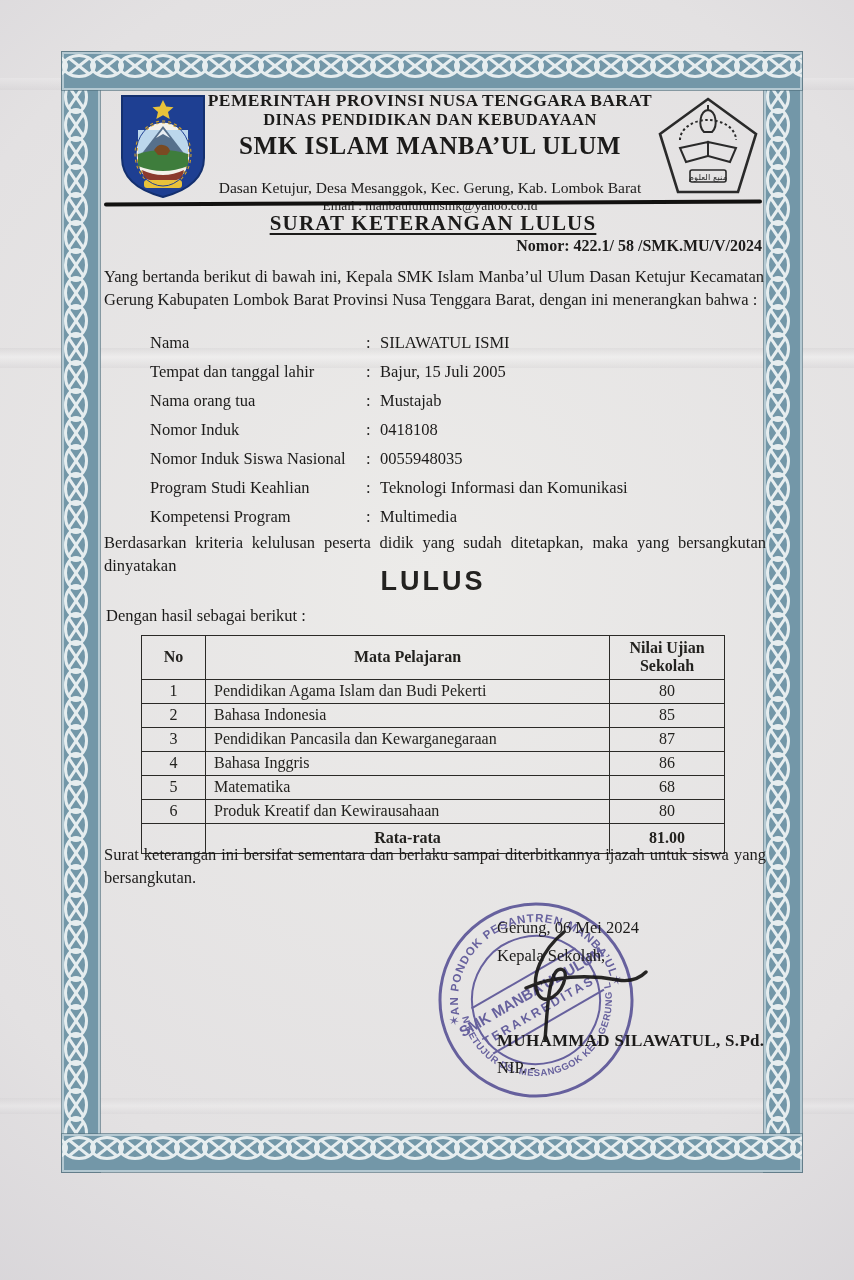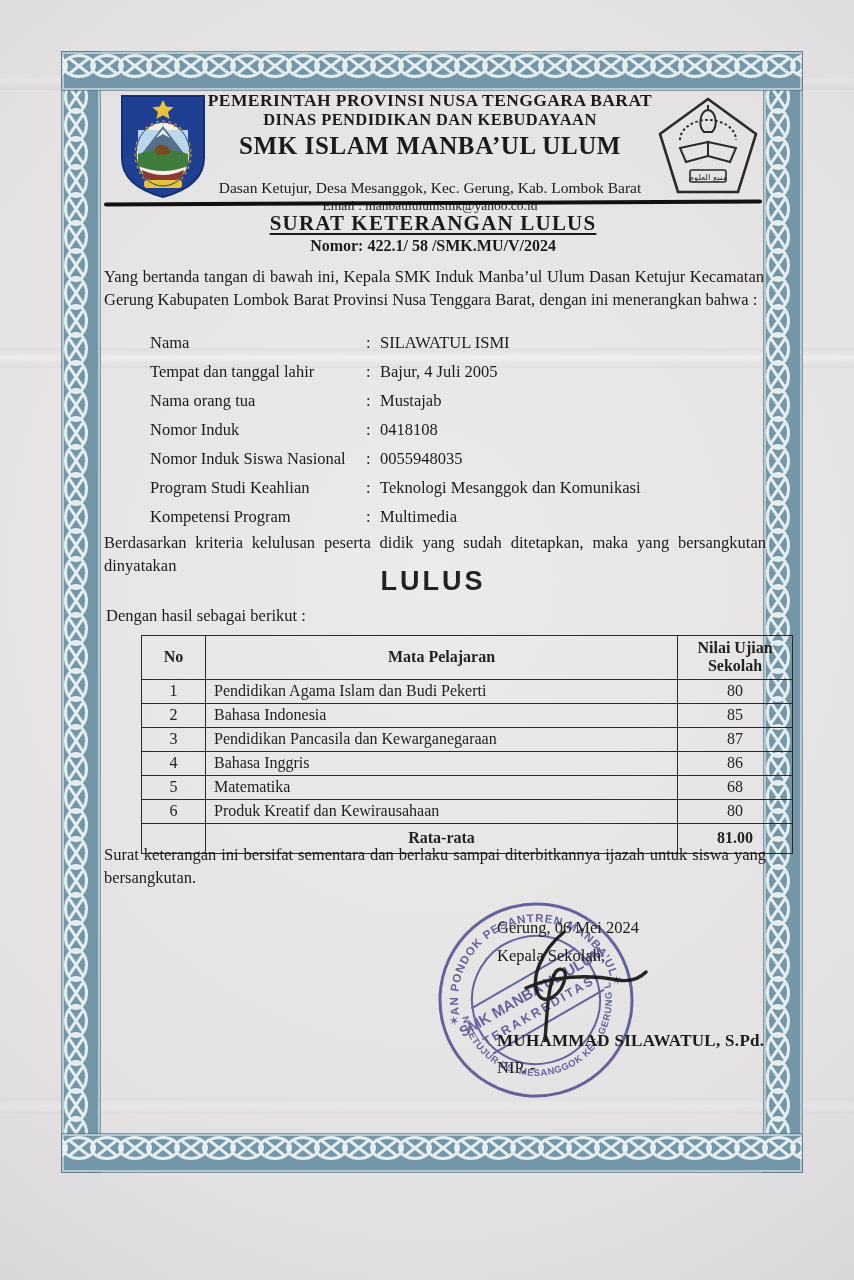--- a/index.html
+++ b/index.html
@@ -32,34 +32,34 @@
   .hdr-text{left:150px;top:90px;width:560px;text-align:center;line-height:1.16;}
   .hdr-gov{font-weight:bold;font-size:17.5px;letter-spacing:.4px;}
   .hdr-dep{font-weight:bold;font-size:16.5px;letter-spacing:.4px;}
   .hdr-school{font-weight:bold;font-size:25px;letter-spacing:.6px;margin-top:2px;}
   .hdr-addr{font-size:15.5px;margin-top:19px;}
   .hdr-email{font-size:13.5px;margin-top:1px;}
   .rule{left:104px;top:201px;width:658px;height:4px;background:#121110;border-radius:2px;transform:rotate(-.25deg);}
 
   .title{left:104px;top:211px;width:658px;text-align:center;font-weight:bold;font-size:21px;letter-spacing:1.2px;}
   .title span{text-decoration:underline;text-underline-offset:3px;}
-  .nomor{left:104px;top:237px;width:658px;text-align:center;font-weight:bold;font-size:16px;}
+  .nomor{left:104px;top:237px;width:658px;text-align:right;font-weight:bold;font-size:16px;}
 
   .para{font-size:16.5px;line-height:1.42;text-align:justify;}
   .intro{left:104px;top:265px;width:660px;}
   .statement{left:104px;top:531px;width:662px;}
   .closing{left:104px;top:843px;width:662px;}
 
   .field-row{position:absolute;left:150px;width:610px;font-size:16.5px;white-space:nowrap;}
   .f-label{display:inline-block;width:216px;}
   .f-colon{display:inline-block;width:14px;}
   .result{left:104px;top:566px;width:658px;text-align:center;font-family:"Liberation Sans",sans-serif;font-weight:800;font-size:27px;letter-spacing:3px;color:#232220;}
   .tbl-intro{left:106px;top:606px;font-size:16.5px;}
 
-  table.grades{position:absolute;left:141px;top:635px;width:652px;border-collapse:collapse;font-size:16px;color:#23221f;}
+  table.grades{position:absolute;left:141px;top:635px;width:584px;border-collapse:collapse;font-size:16px;color:#23221f;}
   table.grades th,table.grades td{border:1.4px solid #2b2a27;padding:1px 8px;}
   table.grades th{font-weight:bold;line-height:1.15;padding:3px 4px;}
   .col-no{width:55px;text-align:center;}
   .col-score{width:106px;text-align:center;}
   td.c{text-align:center;}
   tr.avg td{font-weight:bold;height:27px;}
   tr.data td{height:21px;}
 
   .sig{font-size:16.5px;}
   .sig-date{left:497px;top:918px;}
@@ -259,39 +259,39 @@
     <div class="hdr-addr">Dasan Ketujur, Desa Mesanggok, Kec. Gerung, Kab. Lombok Barat</div>
     <div class="hdr-email">Email : manbaululumsmk@yahoo.co.id</div>
   </div>
   <div class="abs rule"></div>
 
   <div class="abs title">
     <span>SURAT KETERANGAN LULUS</span>
   </div>
   <div class="abs nomor">Nomor: 422.1/ 58 /SMK.MU/V/2024</div>
 
-  <div class="abs para intro">Yang bertanda tangan di bawah ini, Kepala SMK Induk Manba’ul Ulum Dasan Ketujur Kecamatan Gerung Kabupaten Lombok Barat Provinsi Nusa Tenggara Barat, dengan ini menerangkan bahwa :</div>
+  <div class="abs para intro">Yang bertanda berikut di bawah ini, Kepala SMK Islam Manba’ul Ulum Dasan Ketujur Kecamatan Gerung Kabupaten Lombok Barat Provinsi Nusa Tenggara Barat, dengan ini menerangkan bahwa :</div>
 
   <div class="field-row" style="top:333px;">
     <span class="f-label">Nama</span><span class="f-colon">:</span><span class="f-value">SILAWATUL ISMI</span>
   </div>
   <div class="field-row" style="top:362px;">
-    <span class="f-label">Tempat dan  tanggal  lahir</span><span class="f-colon">:</span><span class="f-value">Bajur, 4 Juli 2005</span>
+    <span class="f-label">Tempat dan  tanggal  lahir</span><span class="f-colon">:</span><span class="f-value">Bajur, 15 Juli 2005</span>
   </div>
   <div class="field-row" style="top:391px;">
     <span class="f-label">Nama orang tua</span><span class="f-colon">:</span><span class="f-value">Mustajab</span>
   </div>
   <div class="field-row" style="top:420px;">
     <span class="f-label">Nomor Induk</span><span class="f-colon">:</span><span class="f-value">0418108</span>
   </div>
   <div class="field-row" style="top:449px;">
     <span class="f-label">Nomor Induk Siswa Nasional</span><span class="f-colon">:</span><span class="f-value">0055948035</span>
   </div>
   <div class="field-row" style="top:478px;">
-    <span class="f-label">Program Studi Keahlian</span><span class="f-colon">:</span><span class="f-value">Teknologi Mesanggok dan Komunikasi</span>
+    <span class="f-label">Program Studi Keahlian</span><span class="f-colon">:</span><span class="f-value">Teknologi Informasi dan Komunikasi</span>
   </div>
   <div class="field-row" style="top:507px;">
     <span class="f-label">Kompetensi Program</span><span class="f-colon">:</span><span class="f-value">Multimedia</span>
   </div>
 
   <div class="abs para statement">Berdasarkan  kriteria kelulusan peserta didik yang sudah ditetapkan, maka yang bersangkutan dinyatakan</div>
   <div class="abs result">LULUS</div>
   <div class="abs tbl-intro">Dengan hasil sebagai berikut :</div>
 
   <table class="grades">

